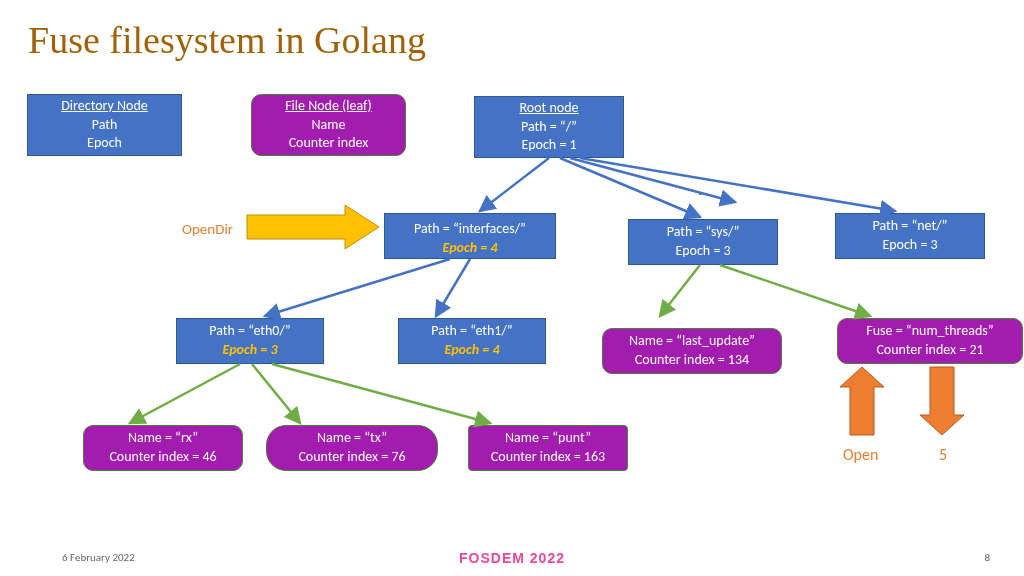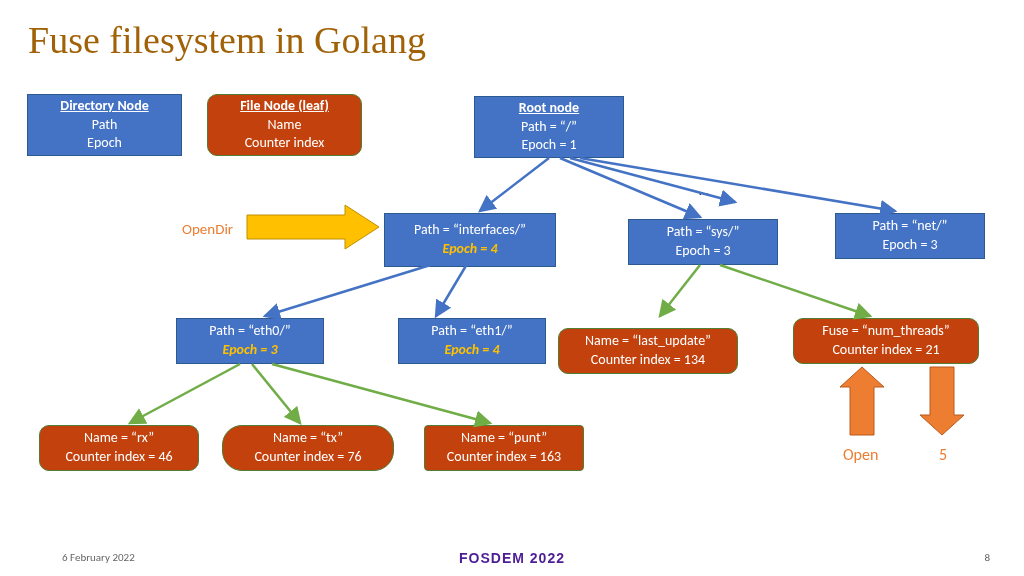--- a/index.html
+++ b/index.html
@@ -1,27 +1,27 @@
 <!DOCTYPE html>
 <html><head>
 <meta charset="utf-8">
 <style>
   * { margin: 0; padding: 0; box-sizing: border-box; }
   body { font-family: Georgia, "Times New Roman", serif; background: #fff; width: 1024px; height: 576px; position: relative; overflow: hidden; }
   .slide { width: 1024px; height: 576px; position: relative; }
   .title { position: absolute; top: 18px; left: 28px; font-size: 38px; color: #a16207; font-weight: 400; }
   .box { position: absolute; color: #fff; text-align: center; font-family: Calibri, Arial, sans-serif; font-size: 14px; line-height: 1.35; border: 1px solid #2c5a8f; display: flex; flex-direction: column; align-items: center; justify-content: center; }
   .blue { background: #4472c4; }
-  .green { background: #c2410c; border-color: #507e33; }
-  .hdr { text-decoration: underline; font-weight: 700; }
+  .green { background: #a21caf; border-color: #507e33; margin-left: 44px; }
+  .hdr { text-decoration: underline; font-weight: 400; }
   .yellow { color: #ffc000; font-weight: 700; font-style: italic; }
   .label { position: absolute; font-family: Calibri, Arial, sans-serif; font-size: 15px; color: #ed7d31; }
   .ellipsis { position: absolute; font-family: Calibri, Arial, sans-serif; font-size: 14px; color: #333; }
   .footer-date { position: absolute; bottom: 12px; left: 62px; font-size: 11px; color: #666; font-family: Calibri, Arial, sans-serif; }
-  .footer-conf { position: absolute; bottom: 10px; left: 50%; transform: translateX(-50%); font-size: 14px; color: #4c1d95; font-weight: 700; font-family: Arial, sans-serif; letter-spacing: 1px; }
+  .footer-conf { position: absolute; bottom: 10px; left: 50%; transform: translateX(-50%); font-size: 14px; color: #ec4899; font-weight: 700; font-family: Arial, sans-serif; letter-spacing: 1px; }
   .footer-num { position: absolute; bottom: 12px; right: 34px; font-size: 11px; color: #666; font-family: Calibri, Arial, sans-serif; }
   svg.arrows { position: absolute; top: 0; left: 0; width: 1024px; height: 576px; pointer-events: none; }
 </style>
 </head>
 <body>
 
 <div class="slide">
   <div class="title">Fuse filesystem in Golang</div>
 
   <div class="box blue" style="top:94px; left:27px; width:155px; height:62px;">
@@ -39,21 +39,21 @@
   <div class="box blue" style="top:96px; left:474px; width:150px; height:62px;">
     <div class="hdr">Root node</div>
     <div>Path = “/”</div>
     <div>Epoch = 1</div>
   </div>
 
   <div class="ellipsis" style="top:182px; left:699px;">…</div>
 
   <div class="label" style="top:220px; left:182px;">OpenDir</div>
 
-  <div class="box blue" style="top:213px; left:384px; width:172px; height:54px;">
+  <div class="box blue" style="top:213px; left:384px; width:172px; height:46px;justify-content:flex-end;">
     <div>Path = “interfaces/”</div>
     <div class="yellow">Epoch = 4</div>
   </div>
 
   <div class="box blue" style="top:219px; left:628px; width:150px; height:46px;">
     <div>Path = “sys/”</div>
     <div>Epoch = 3</div>
   </div>
 
   <div class="box blue" style="top:213px; left:835px; width:150px; height:46px;">

